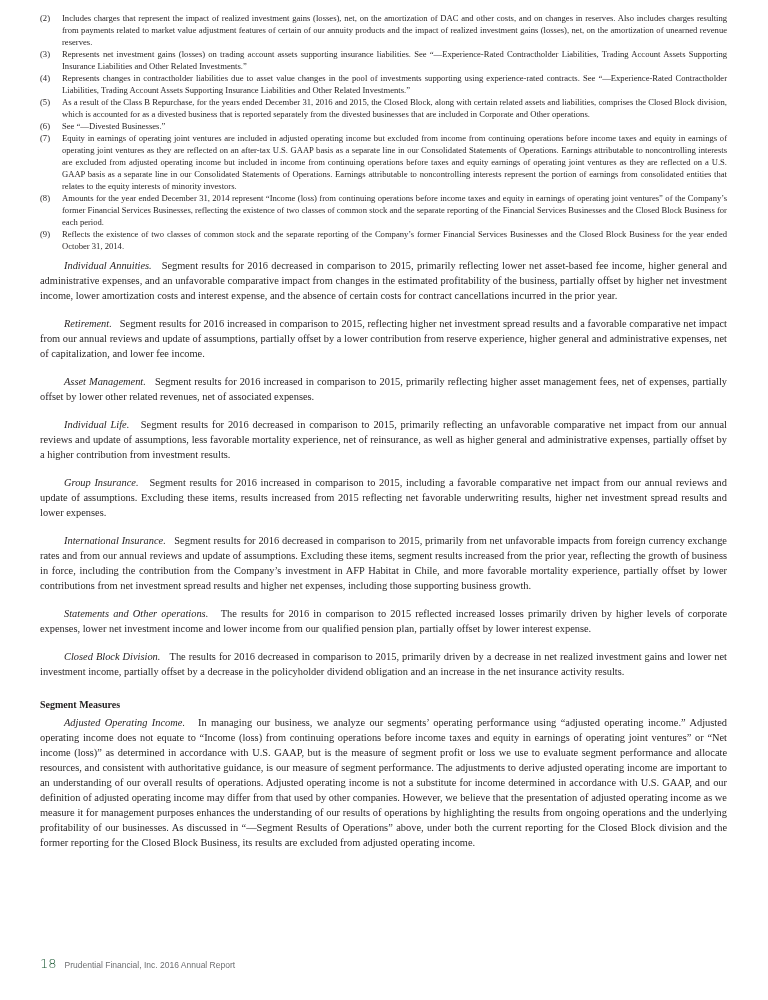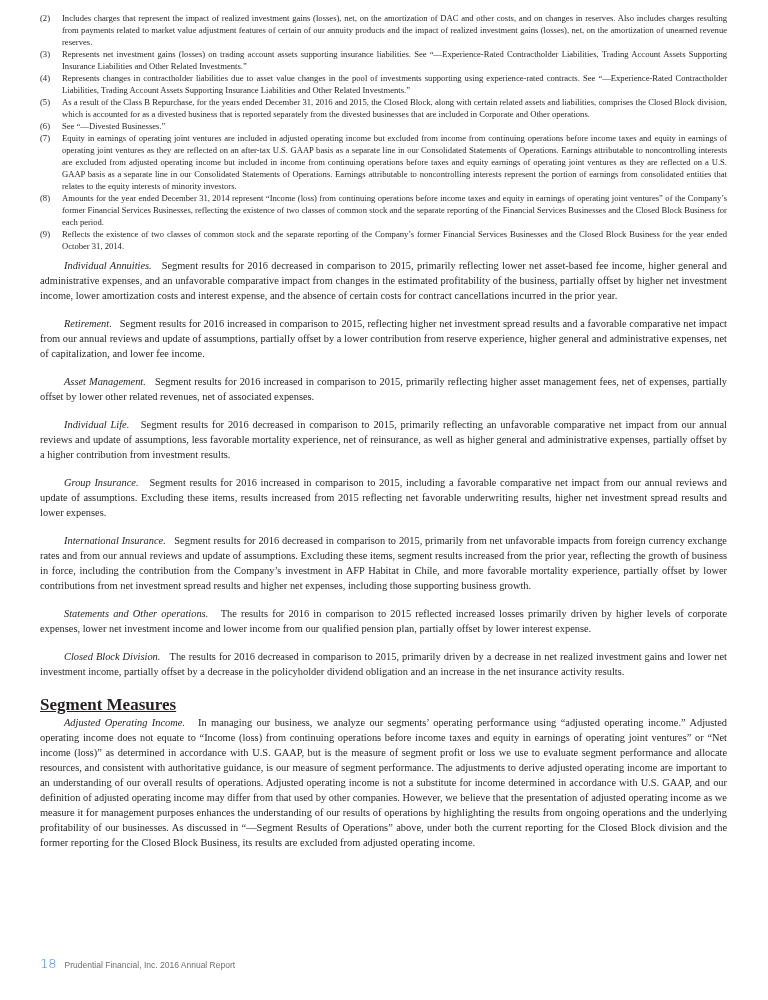--- a/index.html
+++ b/index.html
@@ -10,26 +10,26 @@
   .page { position: absolute; left: 40px; top: 0; width: 687px; }
   .footnotes { margin-top: 12px; font-size: 8.6px; line-height: 12px; text-align: justify; }
   .fn { display: flex; }
   .fn-num { width: 22px; flex: 0 0 22px; }
   .fn-text { flex: 1; }
   .body-text { font-size: 10.4px; line-height: 15px; text-align: justify; }
   .intro { margin-top: 10px; text-indent: 24px; }
   .para { margin-top: 6px; text-indent: 24px; }
   .para.spaced { margin-top: 13px; }
   .para .lead { font-style: italic; }
-  .section-title { font-weight: bold; font-size: 17px; margin-top: 19px; line-height: 14px; text-decoration: underline; }
+  .section-title { font-weight: bold; font-size: 10px; margin-top: 19px; line-height: 14px; }
   .footer {
     position: absolute; left: 40px; top: 956px; display: flex; align-items: baseline;
     font-family: "Liberation Sans", sans-serif; color: #6d6e71;
   }
-  .footer .pg { font-size: 13px; color: #3b82f6; margin-right: 8px; font-family: "DejaVu Sans", sans-serif; font-weight: 300; }
+  .footer .pg { font-size: 13px; color: #14532d; margin-right: 8px; font-family: "DejaVu Sans", sans-serif; font-weight: 300; }
   .footer .title { font-size: 8.5px; }
 </style>
 </head>
 <body>
 
 <div class="page">
 
   <div class="footnotes">
     <div class="fn">
         <span class="fn-num">(2)</span>

